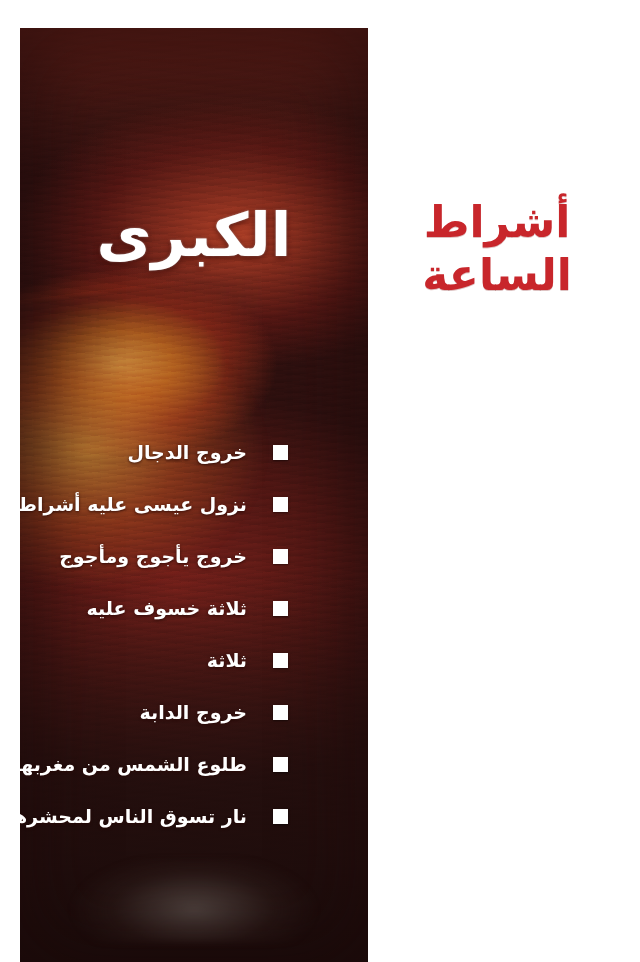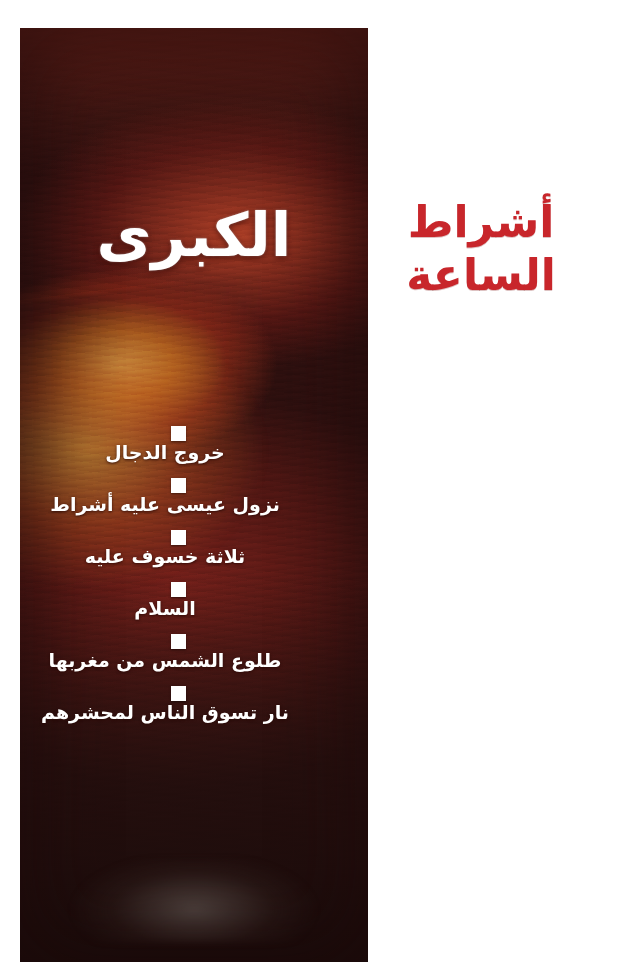--- a/index.html
+++ b/index.html
@@ -19,21 +19,21 @@
     width: 640px;
     height: 962px;
     background: #ffffff;
     box-sizing: border-box;
   }
 
   
   .heading-area {
     position: absolute;
     top: 0;
-    right: 16px;
+    right: 0;
     width: 272px;
     height: 962px;
   }
   .main-title {
     position: absolute;
     top: 196px;
     right: 18px;
     width: 250px;
     text-align: center;
     font-family: "DejaVu Sans", sans-serif;
@@ -148,21 +148,20 @@
     right: 22px;
     left: 22px;
     z-index: 5;
     list-style: none;
     margin: 0;
     padding: 0;
     direction: rtl;
   }
   .sign-item {
     display: flex;
-    flex-direction: column;
     align-items: center;
     justify-content: flex-start;
     height: 52px;
     padding-right: 58px;
     box-sizing: border-box;
   }
   .bullet {
     width: 15px;
     height: 15px;
     background: #ffffff;
@@ -205,25 +204,33 @@
       <li class="sign-item">
         <span class="bullet"></span>
         <span class="sign-text">خروج الدجال</span>
       </li>
       <li class="sign-item">
         <span class="bullet"></span>
         <span class="sign-text">نزول عيسى عليه أشراط</span>
       </li>
       <li class="sign-item">
         <span class="bullet"></span>
+        <span class="sign-text">خروج يأجوج ومأجوج</span>
+      </li>
+      <li class="sign-item">
+        <span class="bullet"></span>
         <span class="sign-text">ثلاثة خسوف عليه</span>
       </li>
       <li class="sign-item">
         <span class="bullet"></span>
-        <span class="sign-text">السلام</span>
+        <span class="sign-text">ثلاثة</span>
+      </li>
+      <li class="sign-item">
+        <span class="bullet"></span>
+        <span class="sign-text">خروج الدابة</span>
       </li>
       <li class="sign-item">
         <span class="bullet"></span>
         <span class="sign-text">طلوع الشمس من مغربها</span>
       </li>
       <li class="sign-item">
         <span class="bullet"></span>
         <span class="sign-text">نار تسوق الناس لمحشرهم</span>
       </li>
     </ul>

